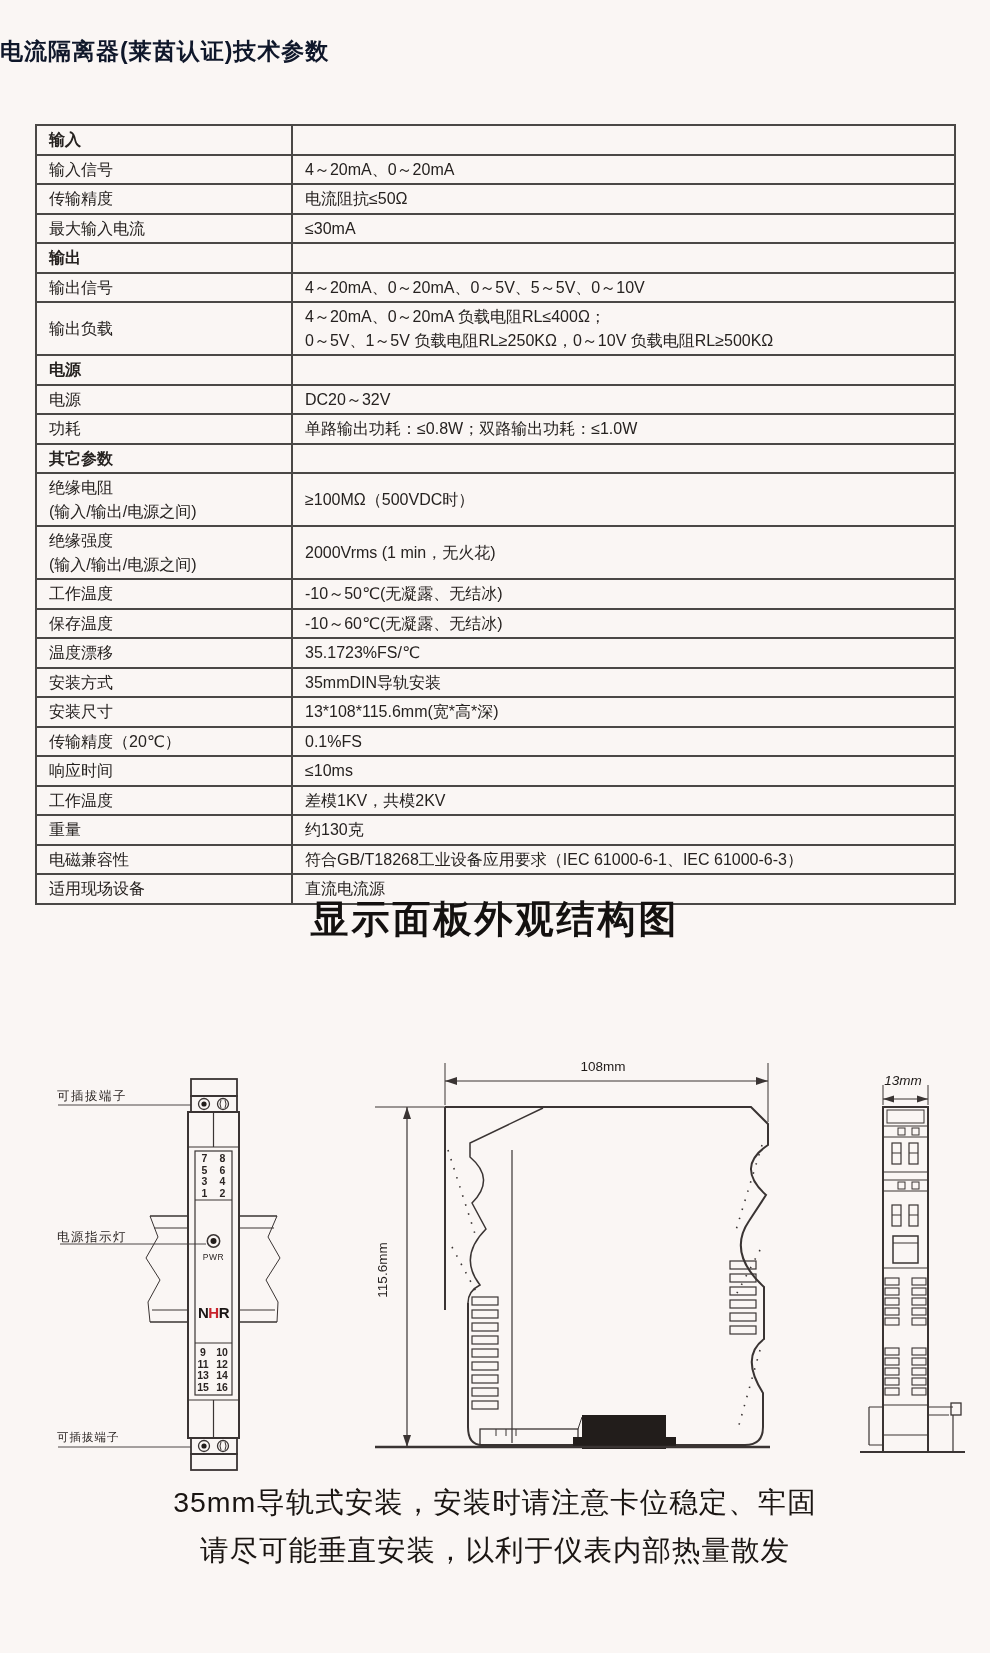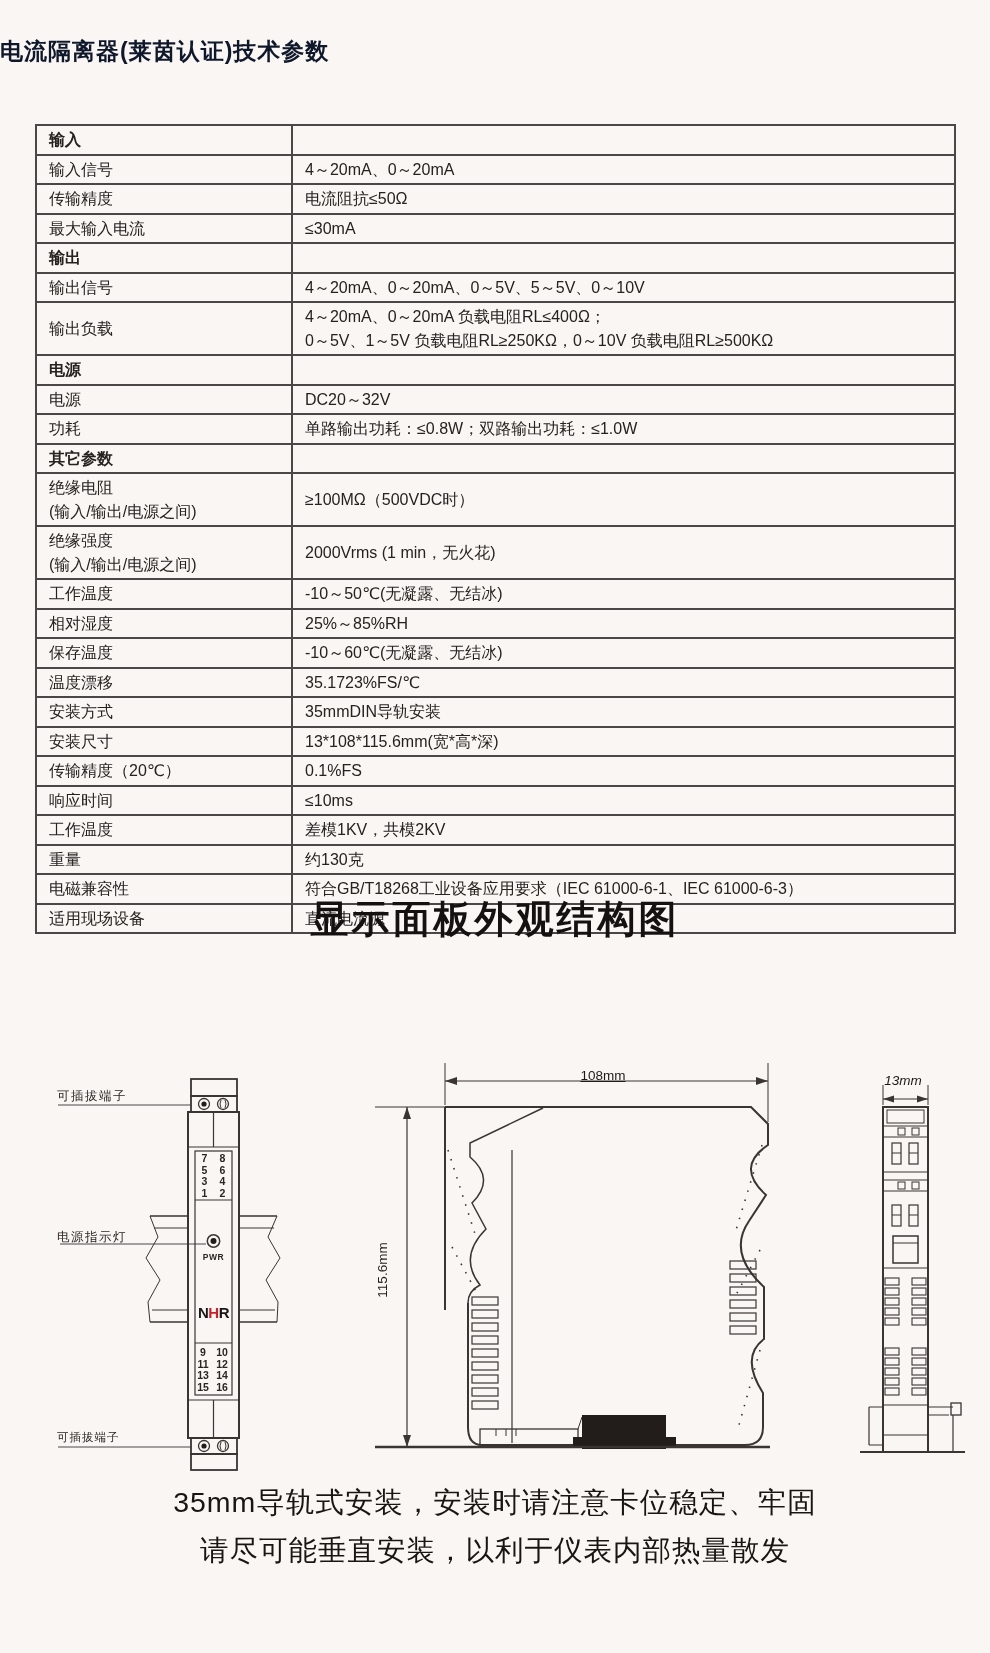--- a/index.html
+++ b/index.html
@@ -32,21 +32,21 @@
   table.spec td.col-label{width:232px;}
   tr.row-section td.col-label{font-weight:bold;}
   
   .view{position:absolute;}
   .view svg{position:absolute;left:0;top:0;}
   .dtext{position:absolute;color:#2b2523;}
   .dlabel{font-size:12.5px;letter-spacing:1.5px;}
   .dlabel-sm{font-size:11.5px;letter-spacing:1px;}
   .num-col{white-space:pre-line;text-align:center;font-weight:bold;
            font-size:10.5px;line-height:11.5px;letter-spacing:0;}
-  .pwr-label{width:37px;text-align:center;font-size:8.5px;font-weight:bold;letter-spacing:.5px;}
+  .pwr-label{width:37px;text-align:center;font-size:8.5px;font-weight:normal;letter-spacing:.5px;}
   .logo{width:37px;text-align:center;font-size:15px;font-weight:800;letter-spacing:-.5px;color:#1a1615;}
   .logo .logo-h{color:#c8232c;}
   .dim{font-size:13.5px;text-align:center;color:#1f1b19;}
   .dim-rot{transform:rotate(-90deg);transform-origin:center center;}
   
   .footer-note{
     position:absolute;top:1478px;left:0;width:100%;
     text-align:center;font-size:28.5px;line-height:48px;letter-spacing:1px;color:#1a1512;
   }
   .footer-note p{margin:0;}
@@ -110,24 +110,20 @@
         <td class="col-value">≥100MΩ（500VDC时）</td>
       </tr>
       <tr class="row-item">
         <td class="col-label">绝缘强度
 (输入/输出/电源之间)</td>
         <td class="col-value">2000Vrms (1 min，无火花)</td>
       </tr>
       <tr class="row-item">
         <td class="col-label">工作温度</td>
         <td class="col-value">-10～50℃(无凝露、无结冰)</td>
-      </tr>
-      <tr class="row-item">
-        <td class="col-label">相对湿度</td>
-        <td class="col-value">25%～85%RH</td>
       </tr>
       <tr class="row-item">
         <td class="col-label">保存温度</td>
         <td class="col-value">-10～60℃(无凝露、无结冰)</td>
       </tr>
       <tr class="row-item">
         <td class="col-label">温度漂移</td>
         <td class="col-value">35.1723%FS/℃</td>
       </tr>
       <tr class="row-item">
@@ -299,21 +295,21 @@
     <g>
       <rect class="ln" stroke-width="1.3" x="150" y="434" width="98" height="16"></rect>
       <path class="ln" stroke-width="1" d="M166,434 V441 M176,434 V441 M186,434 V441 M248,434 L252,422"></path>
       <rect fill="#221d1b" x="252" y="420" width="84" height="34"></rect>
       <rect fill="#221d1b" x="243" y="442" width="9" height="10"></rect>
       <rect fill="#221d1b" x="336" y="442" width="10" height="10"></rect>
     </g>
 
     <path class="ln" stroke-width="2.5" d="M45,452 H440"></path>
   </svg>
-  <div class="dtext dim" style="left:233px;top:73px;width:80px;text-decoration:underline;">108mm</div>
+  <div class="dtext dim" style="left:233px;top:64px;width:80px;">108mm</div>
   <div class="dtext dim dim-rot" style="left:15px;top:267px;width:76px;height:16px;">115.6mm</div>
 </div>
 
 <div class="view" style="left:805px;top:1015px;width:185px;height:450px;">
   <svg width="185" height="450" viewBox="0 0 185 450">
 
     <g>
       <path class="ln" stroke-width="1" d="M78,70 V90 M123,70 V90"></path>
       <path class="ln" stroke-width="1.2" d="M78,84 H123"></path>
       <polygon fill="#3a3433" points="78,84 89,80.5 89,87.5"></polygon>

